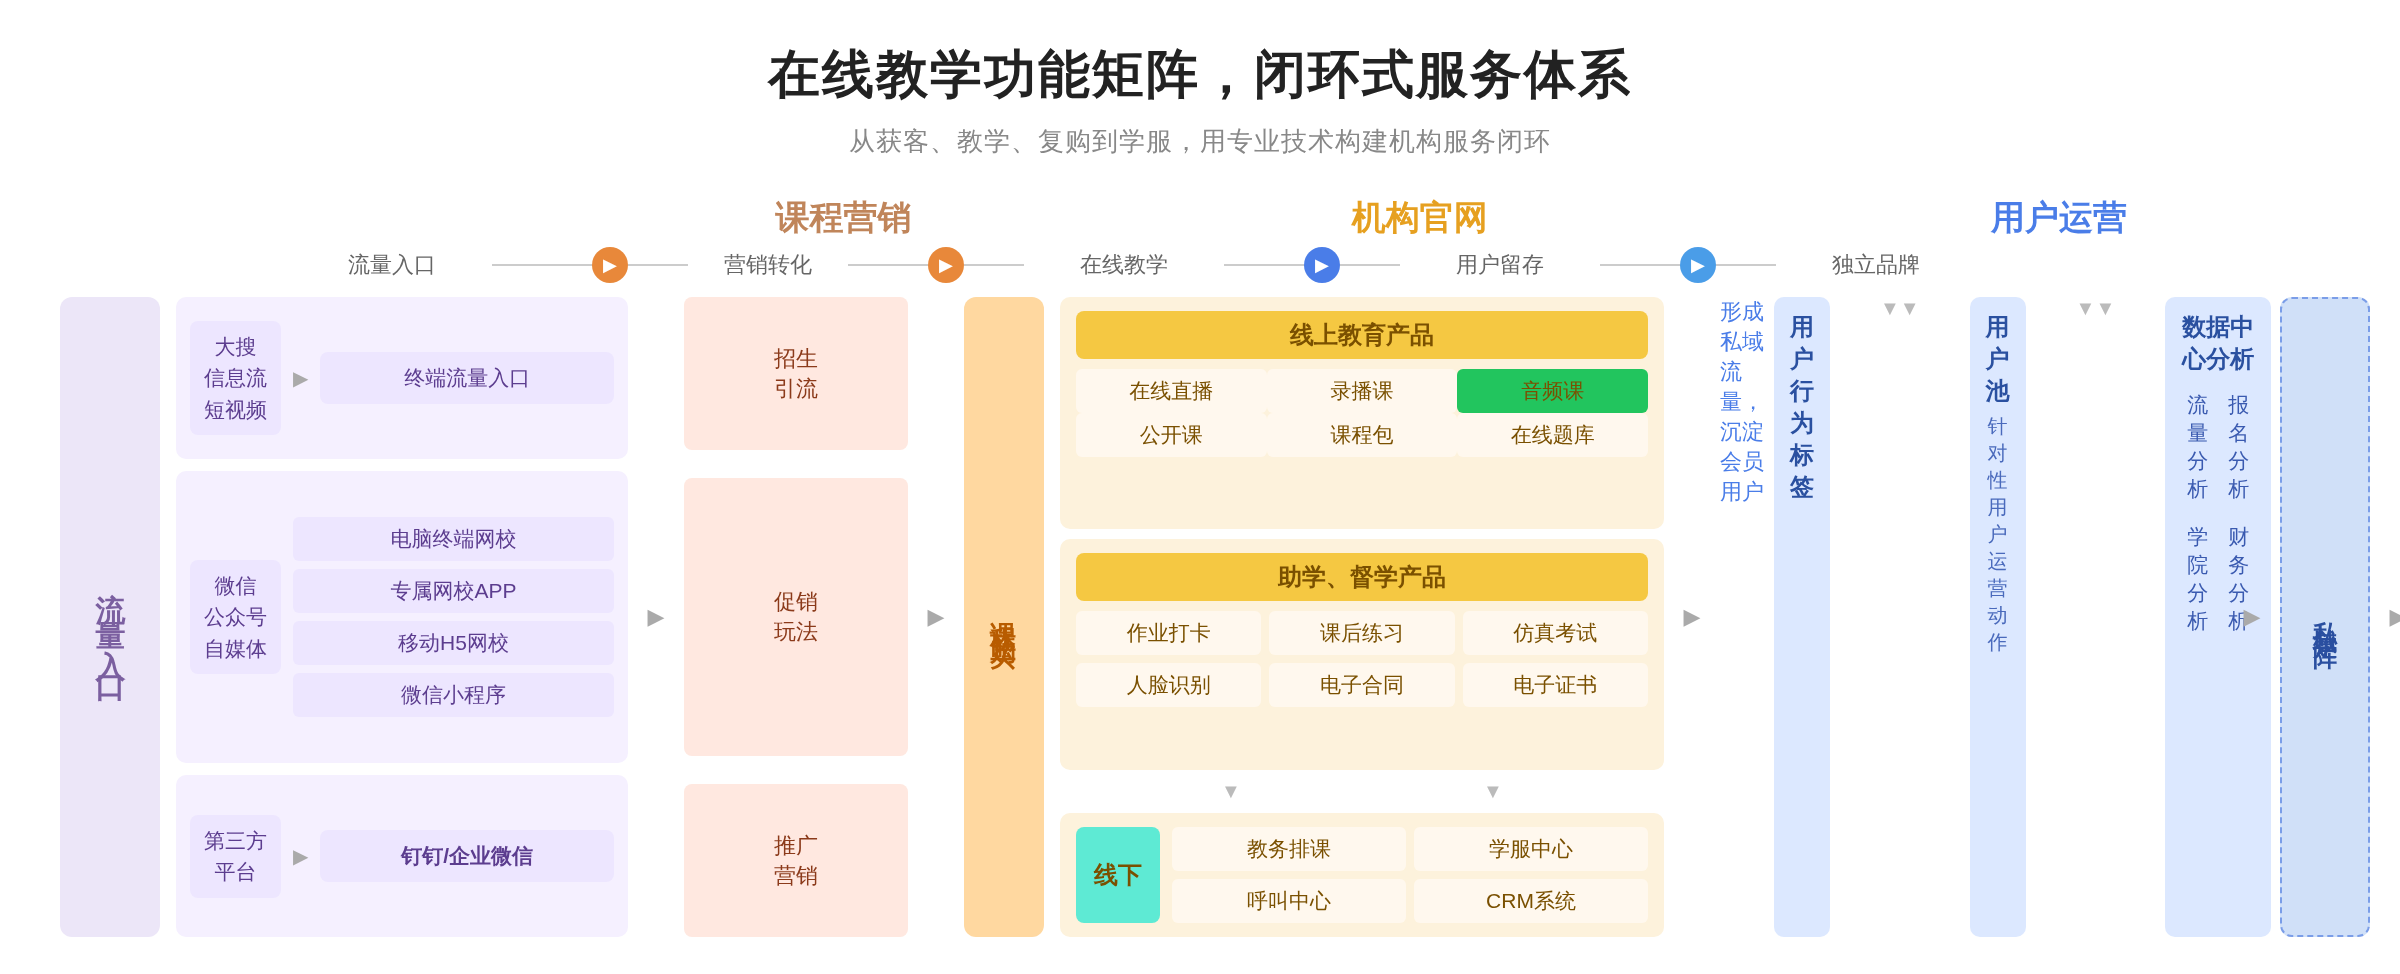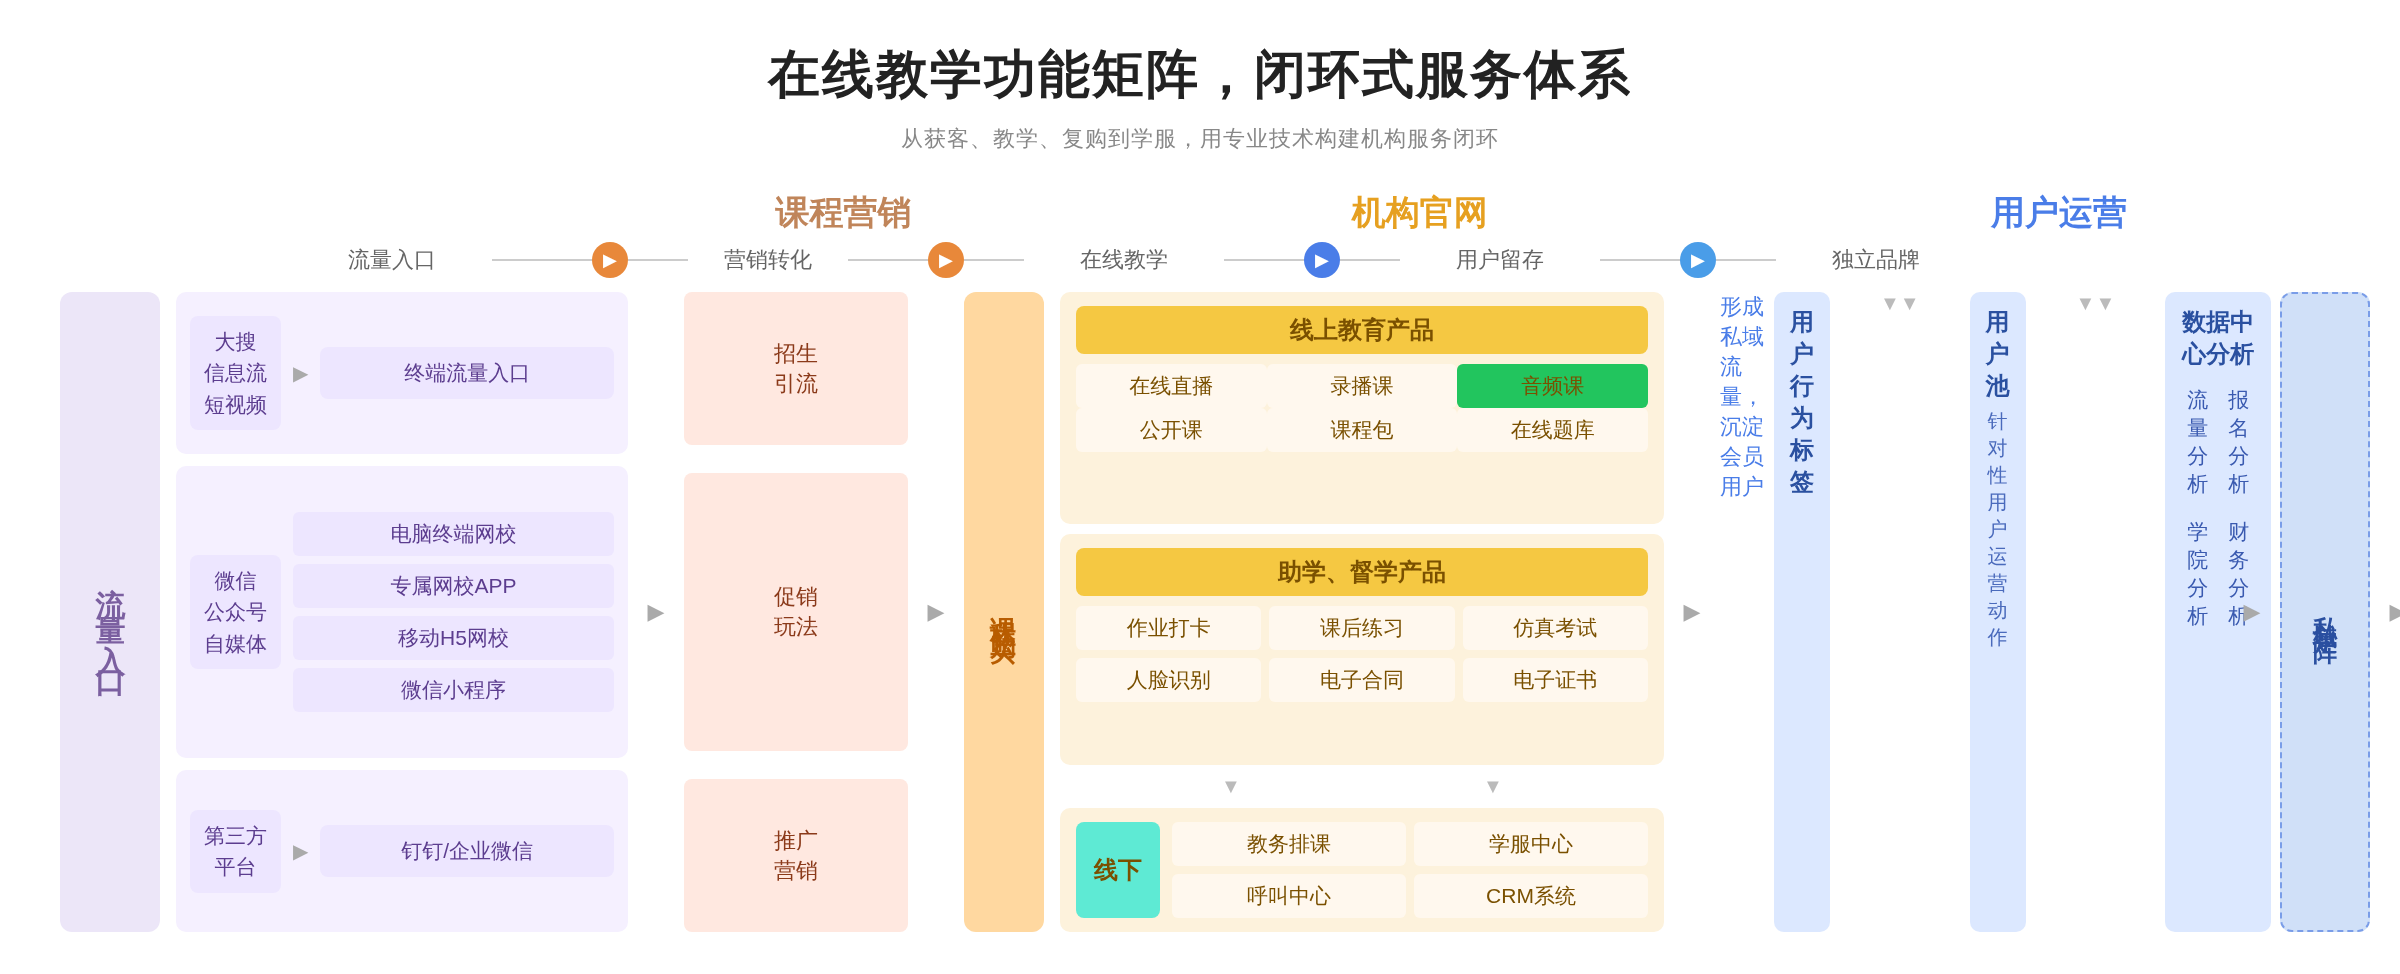--- a/index.html
+++ b/index.html
@@ -21,21 +21,21 @@
       margin-bottom: 36px;
     }
     .header h1 {
       font-size: 52px;
       font-weight: 600;
       color: #222;
       letter-spacing: 2px;
       margin-bottom: 14px;
     }
     .header p {
-      font-size: 22px;
+      font-size: 26px;
       color: #888;
       letter-spacing: 1px;
     }
 
   </style>
 </head>
 <body>
 
 <div class="page-wrapper">
 
@@ -118,21 +118,21 @@
           <div style="background:#ede6ff;border-radius:6px;padding:8px 12px;font-size:21px;color:#5c3d8f;text-align:center;">电脑终端网校</div>
           <div style="background:#ede6ff;border-radius:6px;padding:8px 12px;font-size:21px;color:#5c3d8f;text-align:center;">专属网校APP</div>
           <div style="background:#ede6ff;border-radius:6px;padding:8px 12px;font-size:21px;color:#5c3d8f;text-align:center;">移动H5网校</div>
           <div style="background:#ede6ff;border-radius:6px;padding:8px 12px;font-size:21px;color:#5c3d8f;text-align:center;">微信小程序</div>
         </div>
       </div>
 
       <div style="flex:1; background:#f5f0ff; border-radius:10px; padding:16px 14px; display:flex; align-items:center; gap:12px;">
         <div style="background:#ede6ff;border-radius:8px;padding:10px 14px;font-size:21px;color:#5c3d8f;text-align:center;min-width:85px;line-height:1.5;flex-shrink:0;">第三方<br>平台</div>
         <div style="color:#aaa;font-size:20px;">▶</div>
-        <div style="background:#ede6ff;border-radius:8px;padding:10px 14px;font-size:21px;color:#5c3d8f;text-align:center;flex:1;line-height:1.5;">钉钉/企业微信</div>
+        <div style="background:#ede6ff;border-radius:8px;padding:10px 14px;font-size:21px;color:#5c3d8f;text-align:center;flex:1;line-height:1.5;font-weight:bold;">钉钉/企业微信</div>
       </div>
     </div>
 
     <div style="width:40px;flex-shrink:0;display:flex;align-items:center;justify-content:center;">
       <div style="color:#aaa;font-size:22px;">▶</div>
     </div>
 
     <div style="width:240px; flex-shrink:0; display:flex; flex-direction:column; gap:28px; padding:0 8px; justify-content:center;">
       <div style="flex:1; background:#ffe8e0; border-radius:8px; padding:14px 18px; text-align:center; font-size:22px; color:#8b3a1a; display:flex; align-items:center; justify-content:center;">招生<br>引流</div>
       <div style="flex:2; background:#ffe8e0; border-radius:8px; padding:14px 8px; text-align:center; font-size:22px; color:#8b3a1a; display:flex; align-items:center; justify-content:center; flex-direction:column; gap:8px;">

